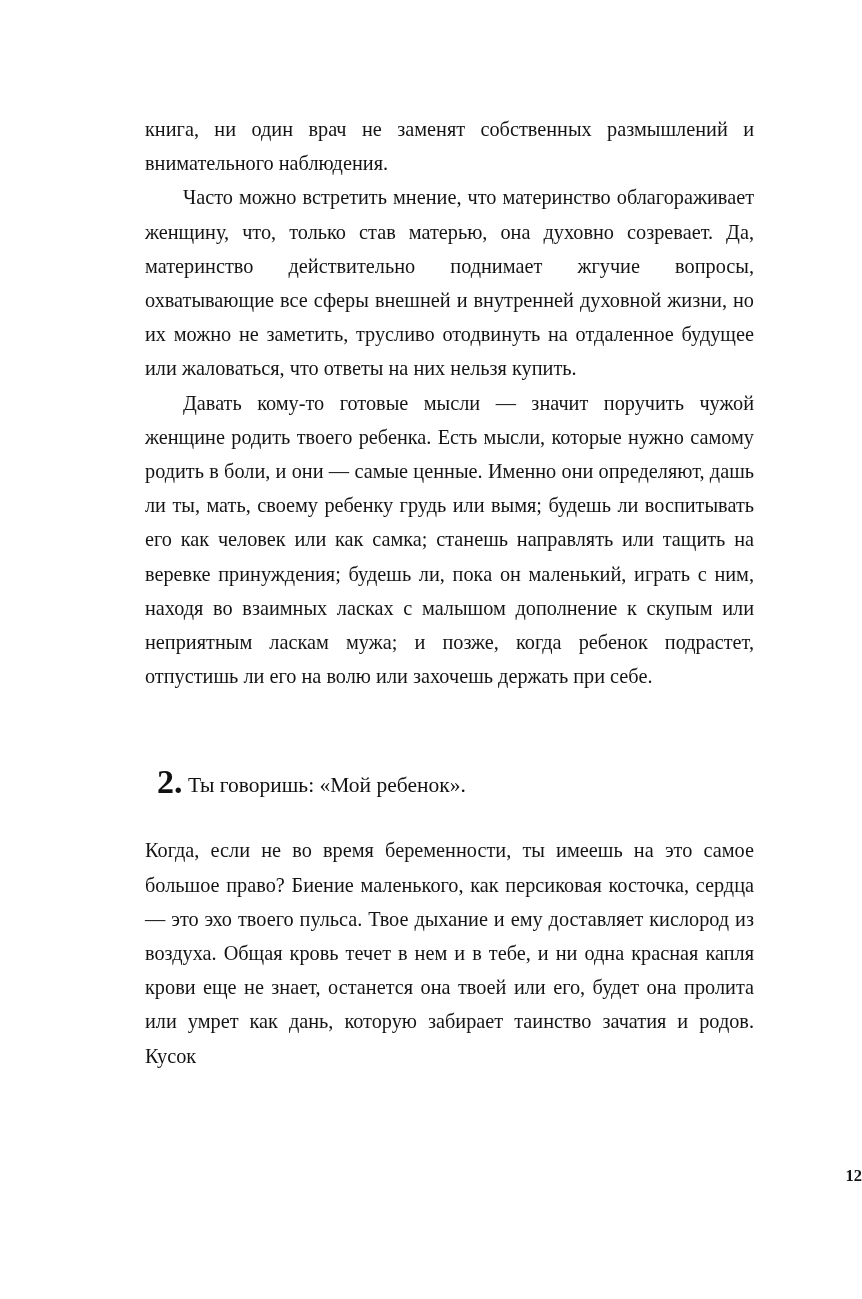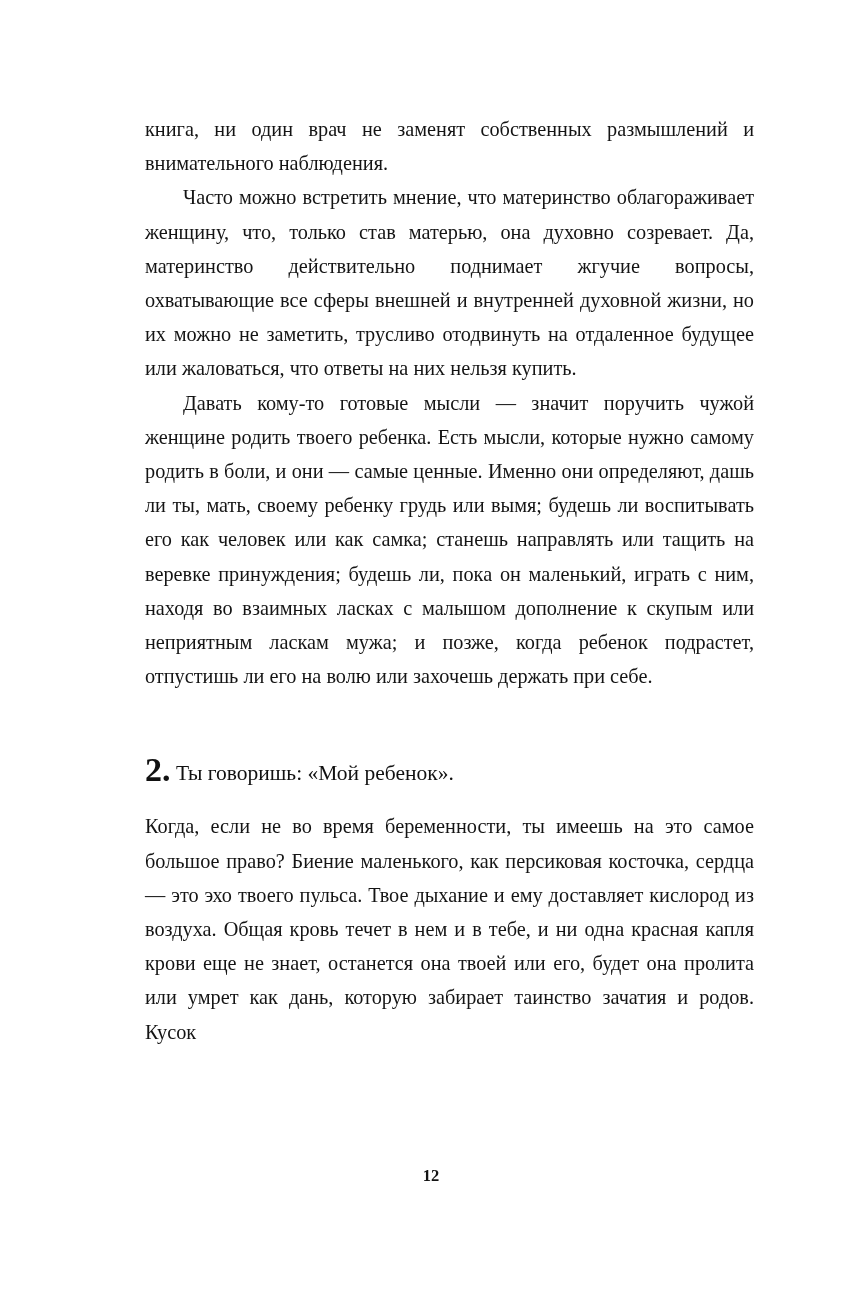--- a/index.html
+++ b/index.html
@@ -35,21 +35,21 @@
     margin: 0;
   }
   .body-text p.indent {
     text-indent: 38px;
     font-family: Liberation Serif, serif;
   }
   .section-gap {
     height: 62px;
   }
   .section-heading {
-    margin: 0;
+    margin: 12px;
     font-family: "Liberation Serif", serif;
     font-weight: normal;
     font-size: 21.5px;
     line-height: 30px;
     color: #111111;
     white-space: nowrap;
   }
   .section-heading .num {
     font-weight: bold;
     font-size: 34px;
@@ -57,21 +57,21 @@
     vertical-align: -1px;
   }
   .after-heading-gap {
     height: 21px;
   }
   .folio {
     position: absolute;
     left: 0;
     right: 0;
     top: 1166px;
-    text-align: center;
+    text-align: right;
     font-family: "Liberation Serif", serif;
     font-size: 16.5px;
     font-weight: bold;
     color: #141414;
   }
 </style>
 </head>
 <body>
 
 <div class="page">

